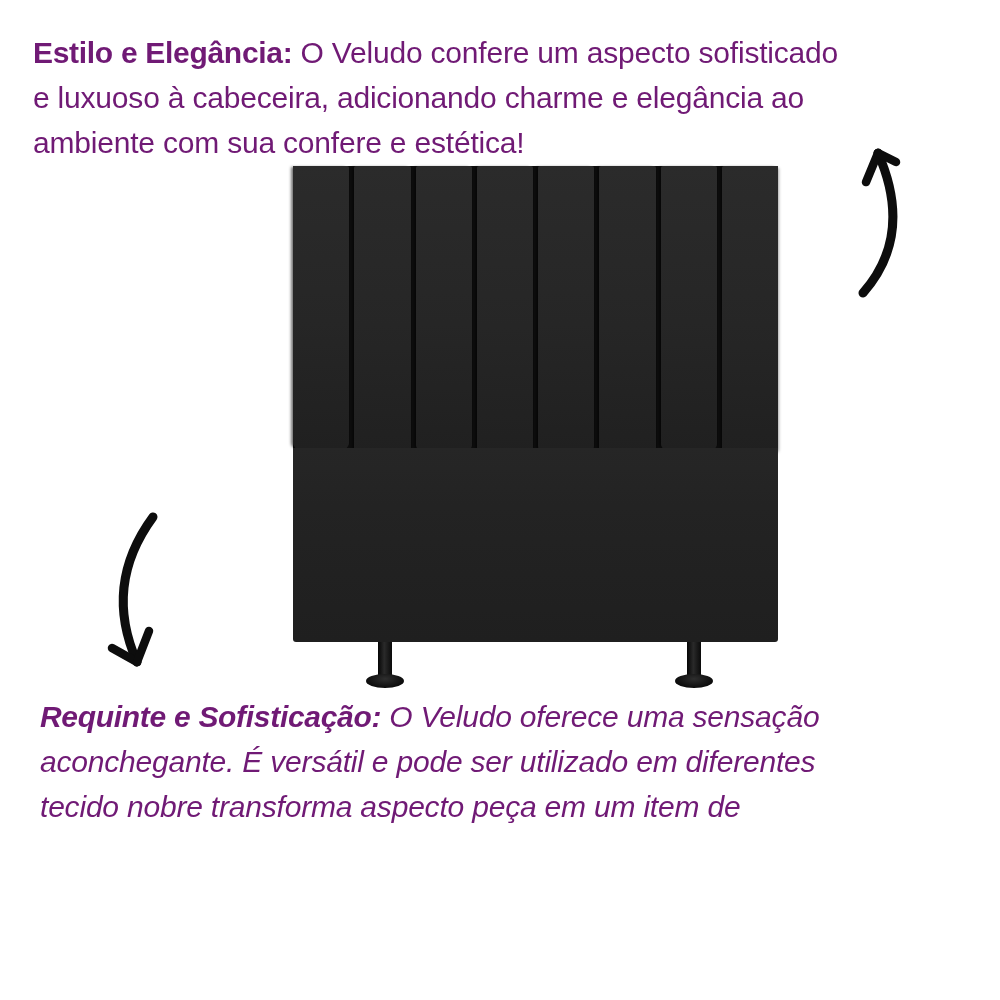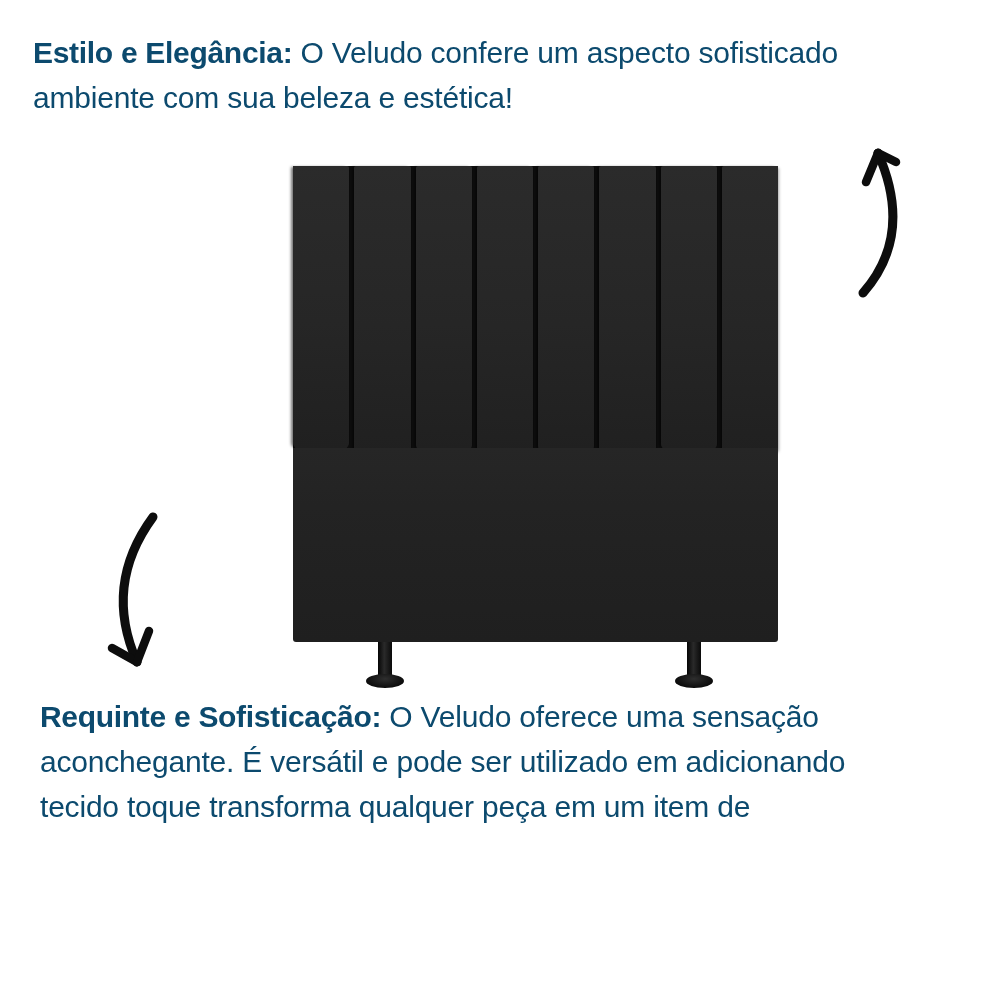--- a/index.html
+++ b/index.html
@@ -1,26 +1,26 @@
 <!DOCTYPE html>
 <html lang="pt"><head>
 <meta charset="utf-8">
 <title>Cabeceira Veludo — Infográfico</title>
 <style>
   html,body{margin:0;padding:0;background:#ffffff;}
   .canvas{
     position:relative;width:1000px;height:1000px;background:#ffffff;
-    font-family:"Liberation Sans", sans-serif;color:#0c4a6e;overflow:hidden;
+    font-family:"Liberation Sans", sans-serif;color:#701a75;overflow:hidden;
   }
   
   .para{position:absolute;font-size:30px;line-height:45px;letter-spacing:-0.2px;}
   .para .pline{white-space:nowrap;}
   .para strong{font-weight:700;letter-spacing:-0.3px;}
   .para-top{left:33px;top:30px;width:930px;}
-  .para-bottom{left:40px;top:694px;width:930px;}
+  .para-bottom{left:40px;top:694px;width:930px;font-style:italic;}
   
   .headboard{position:absolute;left:293px;top:166px;width:485px;height:524px;}
   .channels{
     position:absolute;left:0;top:0;width:485px;height:292px;z-index:2;
     display:flex;gap:5px;background:transparent;align-items:flex-start;
   }
   .panel{
     flex:1 1 0;
     background:linear-gradient(180deg, var(--panel,#2b2b2b) 0%, #262626 55%, #202020 100%);
     border-radius:2px 2px 6px 6px;
@@ -60,21 +60,22 @@
   .arrow-left{left:95px;top:505px;width:80px;height:172px;}
   .arrow path{fill:none;stroke-linecap:round;stroke-linejoin:round;}
 </style>
 </head>
 <body>
 
 <div class="canvas" style="--panel: #2b2b2b; --groove: #0f0f0f; --base: #232323; --foot: #111111;">
 
   <div class="para para-top">
     <div class="pline"><strong>Estilo e Elegância:</strong><span> O Veludo confere um aspecto sofisticado</span></div>
-    <div class="pline">ambiente com sua beleza e estética!</div>
+    <div class="pline">e luxuoso à cabeceira, adicionando charme e elegância ao</div>
+    <div class="pline">ambiente com sua confere e estética!</div>
   </div>
 
   <div class="headboard" role="img" aria-label="Cabeceira estofada em veludo preto com oito canais verticais, base lisa e dois pés pretos">
     <div class="groove-bg"></div>
     <div class="channels">
       <div class="panel"></div>
       <div class="panel"></div>
       <div class="panel"></div>
       <div class="panel"></div>
       <div class="panel"></div>
@@ -100,17 +101,17 @@
   </svg>
 
   <svg class="arrow arrow-left" viewBox="0 0 80 172" xmlns="http://www.w3.org/2000/svg">
     <path d="M58 12 Q 8 80 42 157" stroke-width="9" stroke="#0d0d0d"></path>
     <path d="M42 157 L 17 143" stroke-width="8.5" stroke="#0d0d0d"></path>
     <path d="M42 157 L 54 126" stroke-width="8.5" stroke="#0d0d0d"></path>
   </svg>
 
   <div class="para para-bottom">
     <div class="pline"><strong>Requinte e Sofisticação:</strong><span> O Veludo oferece uma sensação</span></div>
-    <div class="pline">aconchegante. É versátil e pode ser utilizado em adicionando</div>
-    <div class="pline">tecido toque transforma qualquer peça em um item de</div>
+    <div class="pline">aconchegante. É versátil e pode ser utilizado em diferentes</div>
+    <div class="pline">tecido nobre transforma aspecto peça em um item de</div>
   </div>
 
 </div>
 
 </body></html>

